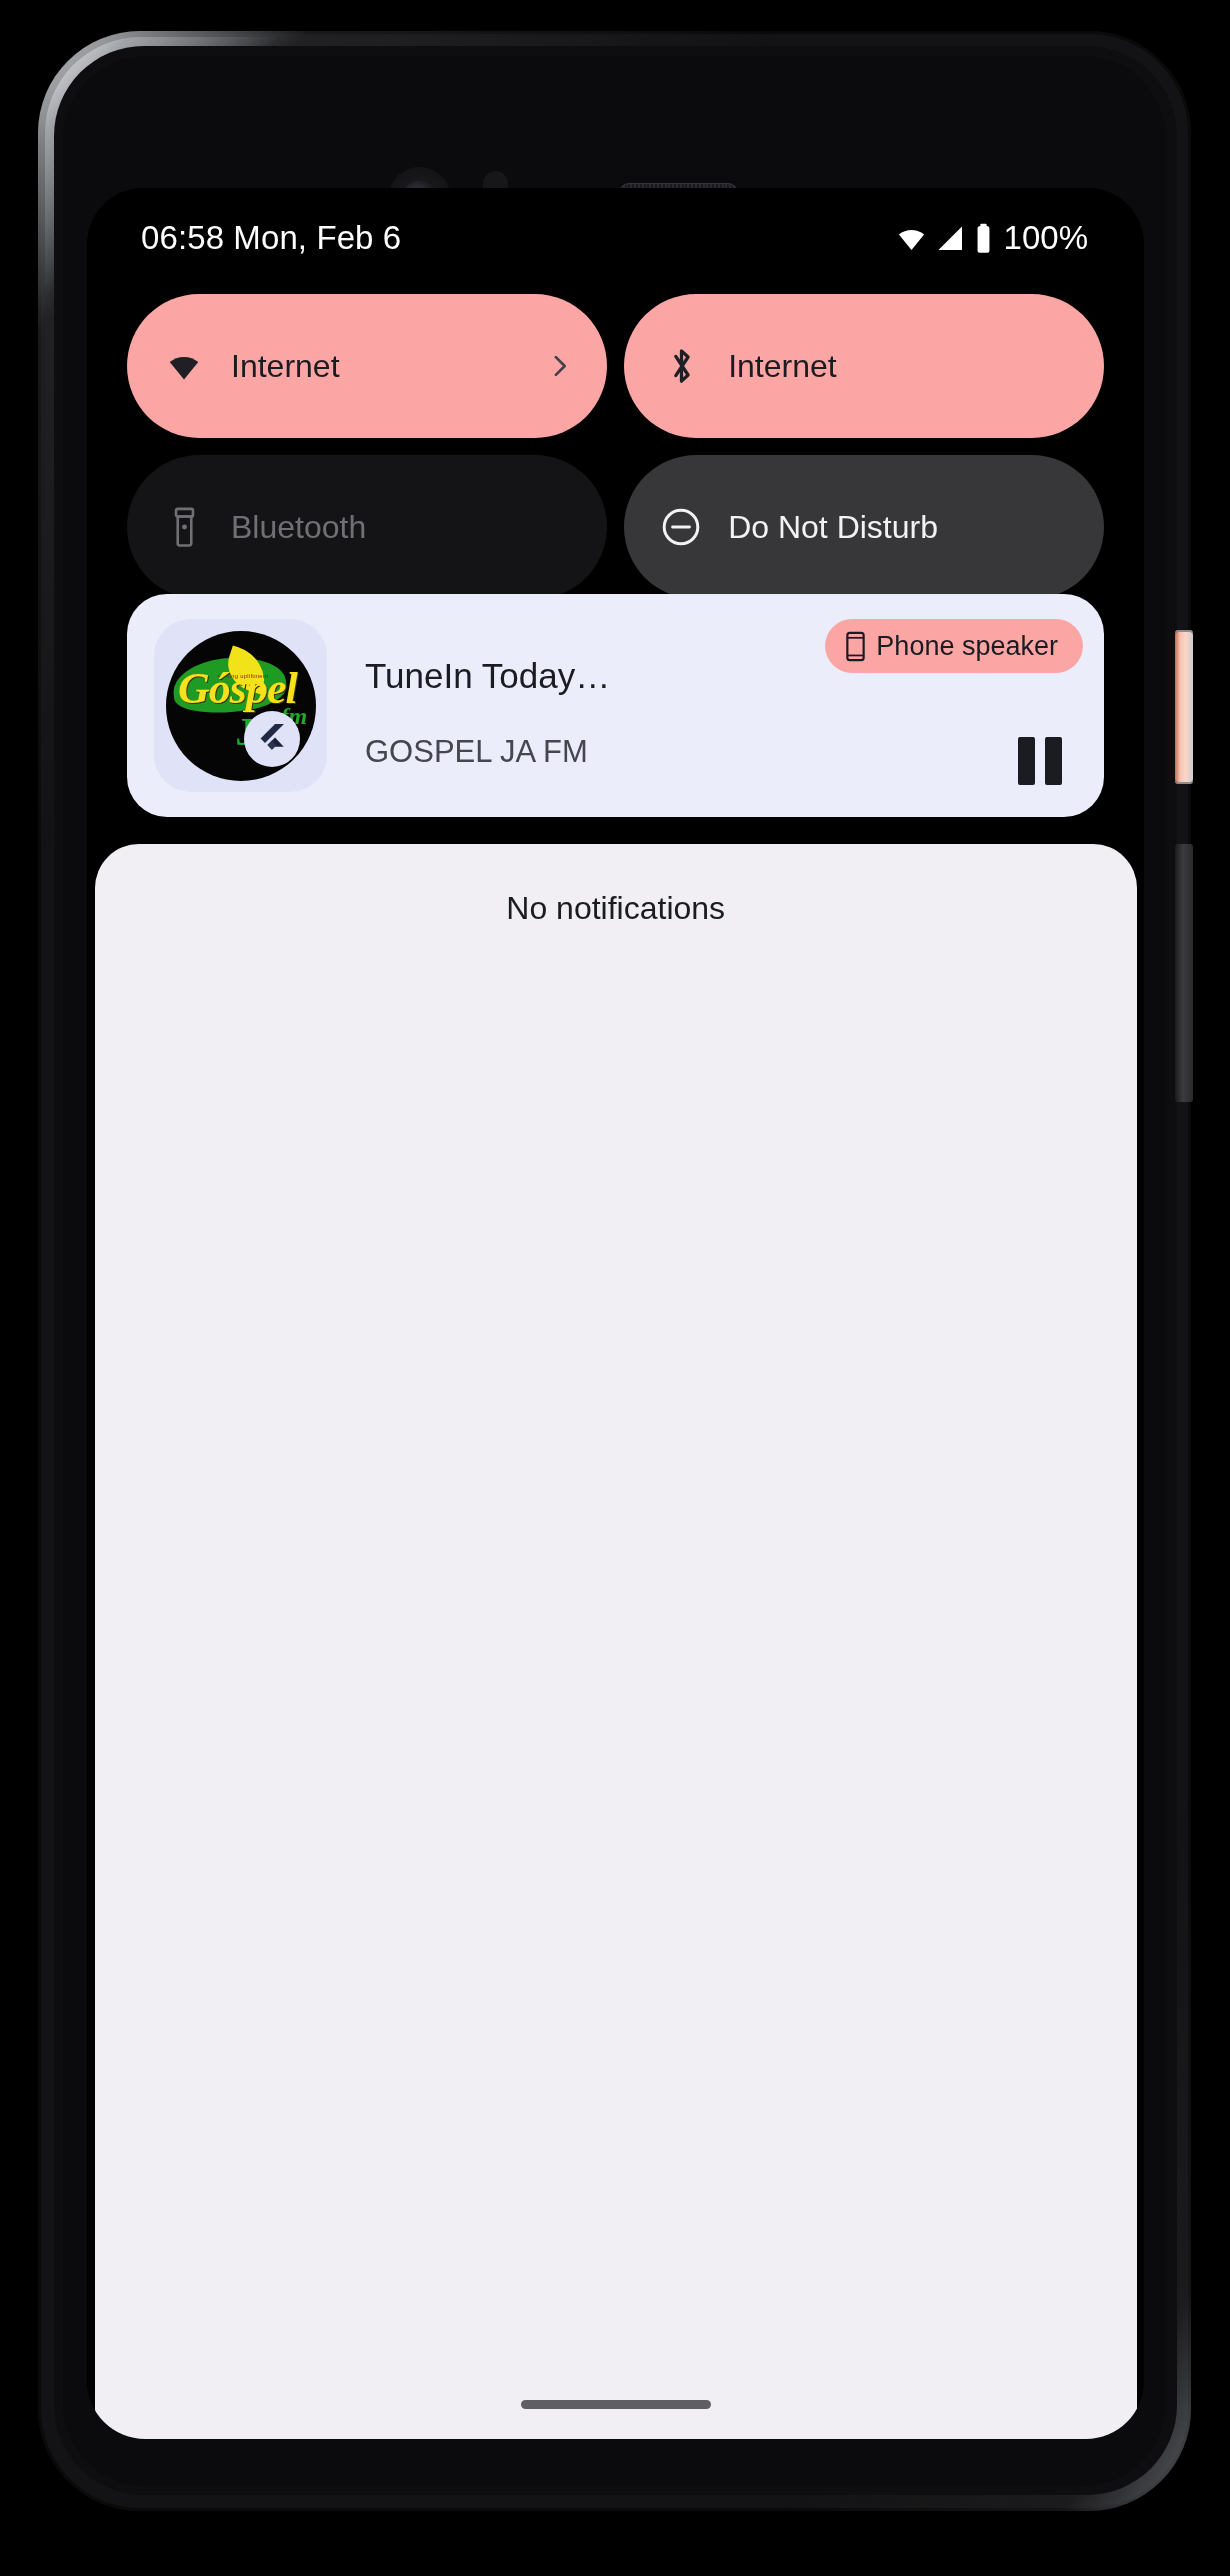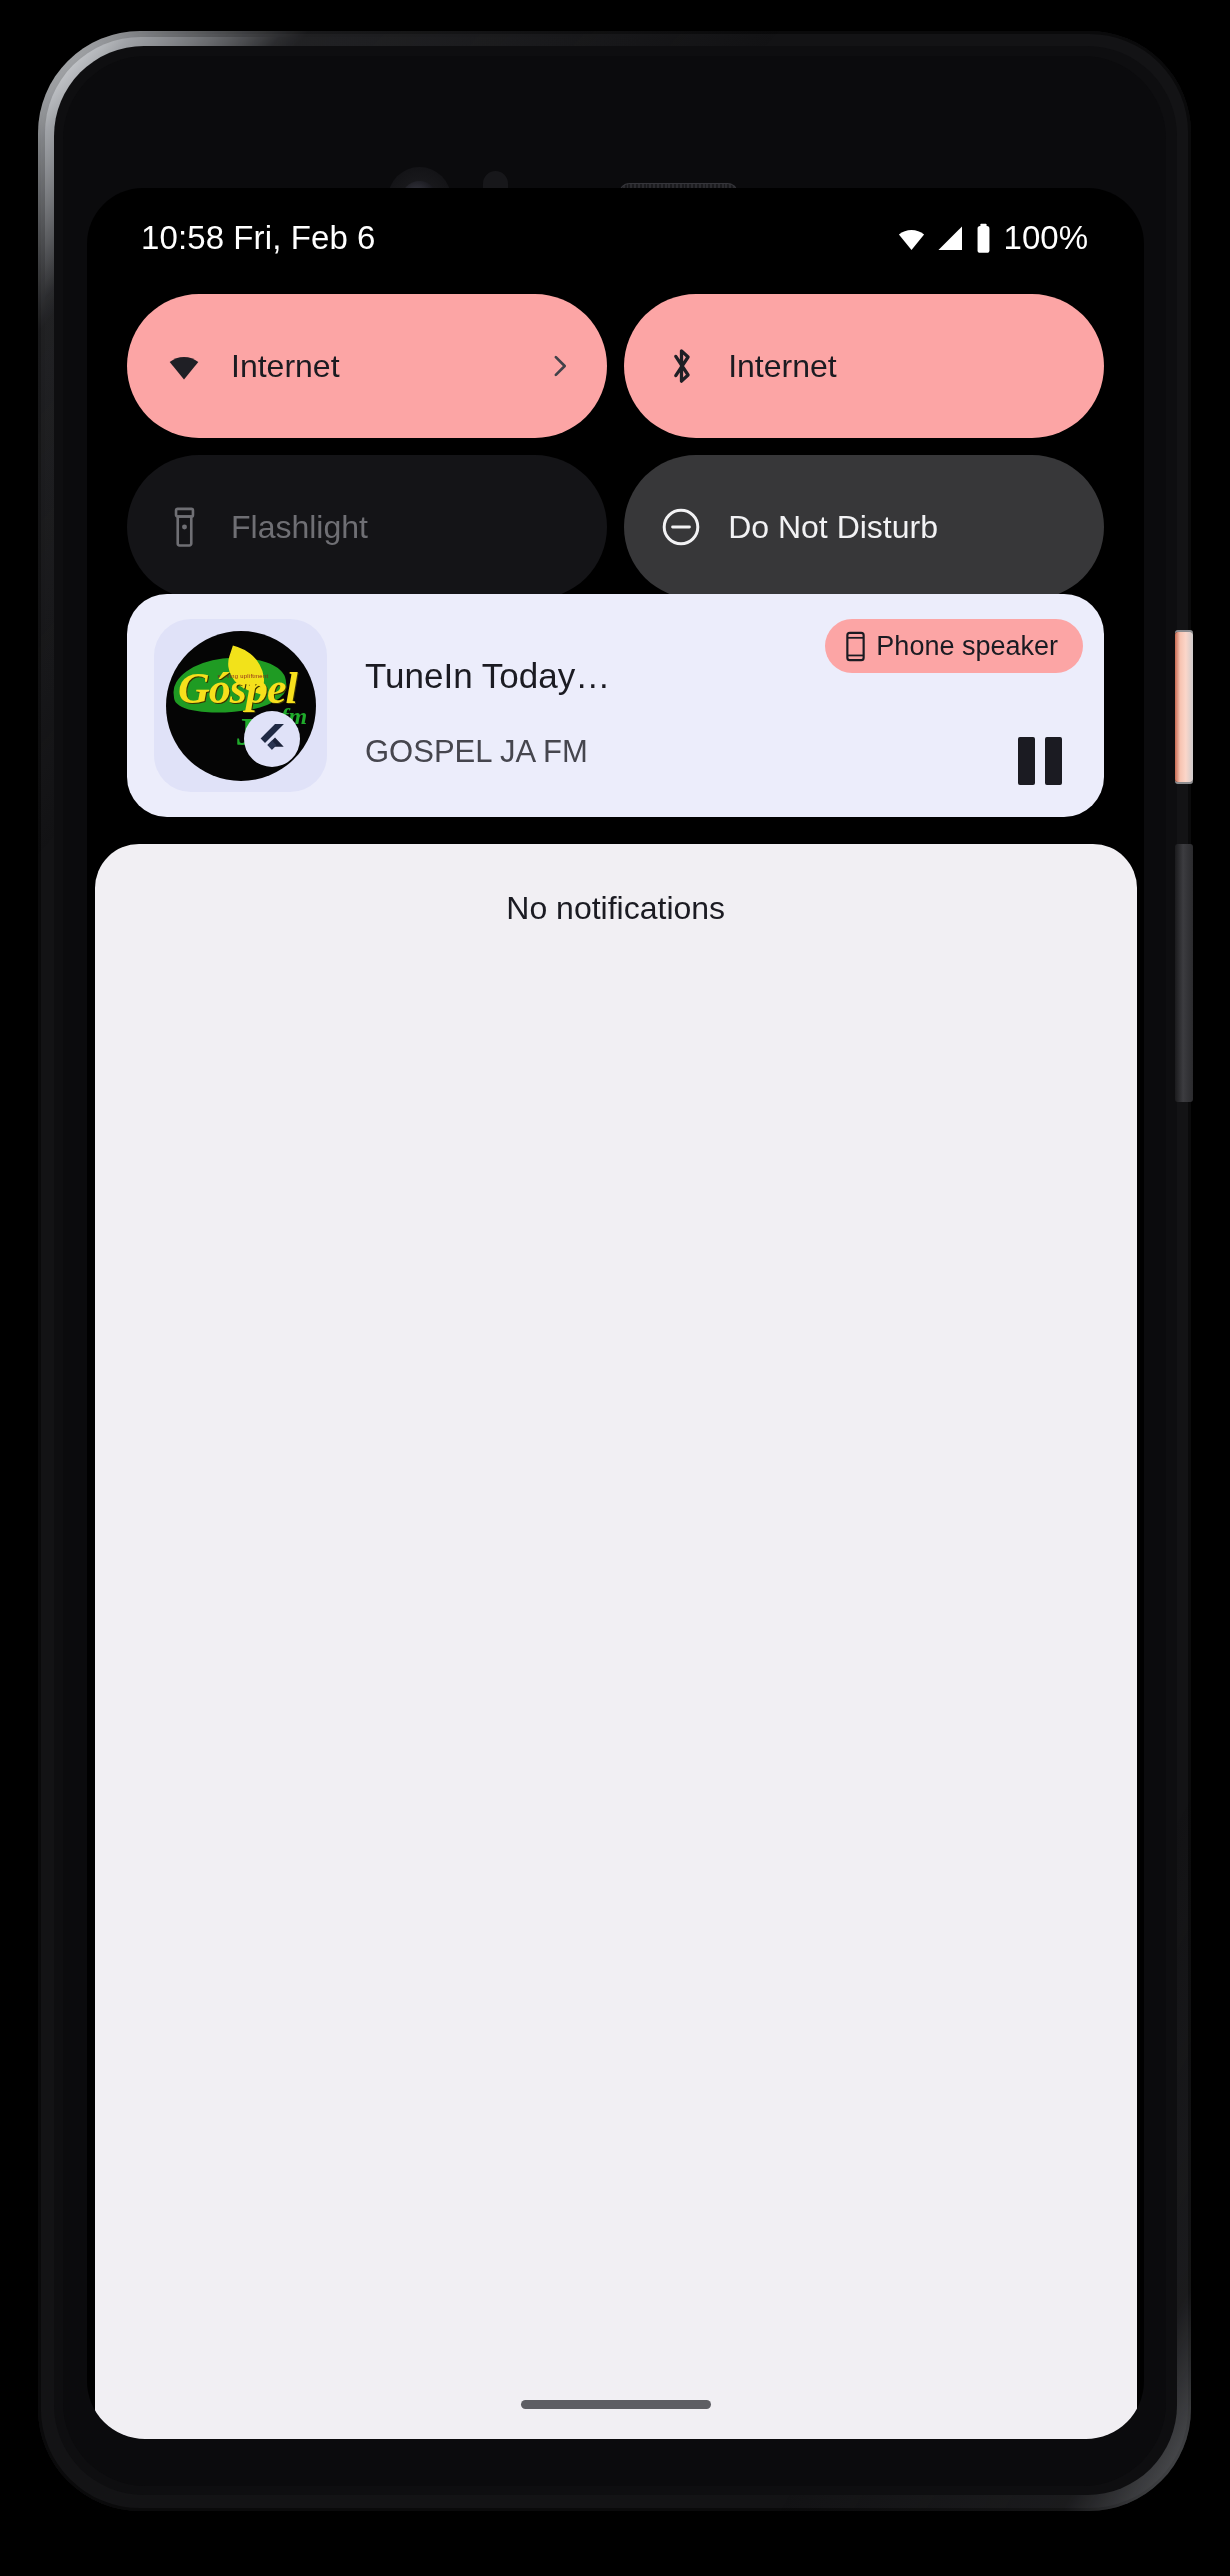--- a/index.html
+++ b/index.html
@@ -464,21 +464,21 @@
   <div id="front-camera"></div>
   <div id="front-camera-lens"></div>
   <div id="front-camera-glint"></div>
   <div id="proximity-sensor"></div>
   <div id="earpiece"></div>
 </div>
 
 <div id="screen">
 
   <div id="status-bar">
-    <div class="status-clock">10:58 Fri, Feb 6</div>
+    <div class="status-clock">06:58 Mon, Feb 6</div>
     <div class="status-right">
       <span>
         <svg width="35" height="29" viewBox="0 0 24 24">
             <path fill="#ffffff" d="M12 21.5 1.6 8.7C4.5 6.4 8.1 5 12 5s7.5 1.4 10.4 3.7L12 21.5z"></path>
           </svg>
       </span>
       <span>
         <svg width="31" height="29" viewBox="0 0 24 24">
             <path fill="#ffffff" d="M2 21.5h19.5V2L2 21.5z"></path>
           </svg>
@@ -519,21 +519,21 @@
     </div>
 
     <div class="qs-tile inactive-dim">
       <span class="qs-icon">
         <svg width="25" height="40" viewBox="0 0 16 26">
           <rect x="2.5" y="1.2" width="11" height="5" rx="1" fill="none" stroke="#6f6f74" stroke-width="1.7"></rect>
           <path d="M3.6 6.2h8.8v17.6a1.2 1.2 0 0 1-1.2 1.2H4.8a1.2 1.2 0 0 1-1.2-1.2z" fill="none" stroke="#6f6f74" stroke-width="1.7"></path>
           <circle cx="8" cy="13" r="1.6" fill="#6f6f74"></circle>
         </svg>
       </span>
-      <span class="qs-label">Flashlight</span>
+      <span class="qs-label">Bluetooth</span>
     </div>
 
     <div class="qs-tile inactive">
       <span class="qs-icon">
         <svg width="42" height="42" viewBox="0 0 24 24">
           <circle cx="12" cy="12" r="9.6" fill="none" stroke="#f2f2f4" stroke-width="1.7"></circle>
           <line x1="7.2" y1="12" x2="16.8" y2="12" stroke="#f2f2f4" stroke-width="1.7" stroke-linecap="round"></line>
         </svg>
       </span>
       <span class="qs-label">Do Not Disturb</span>

